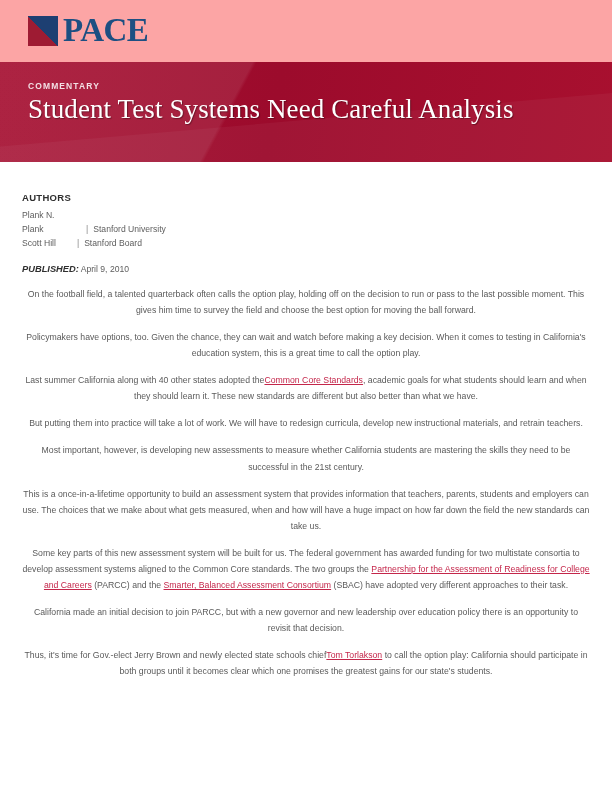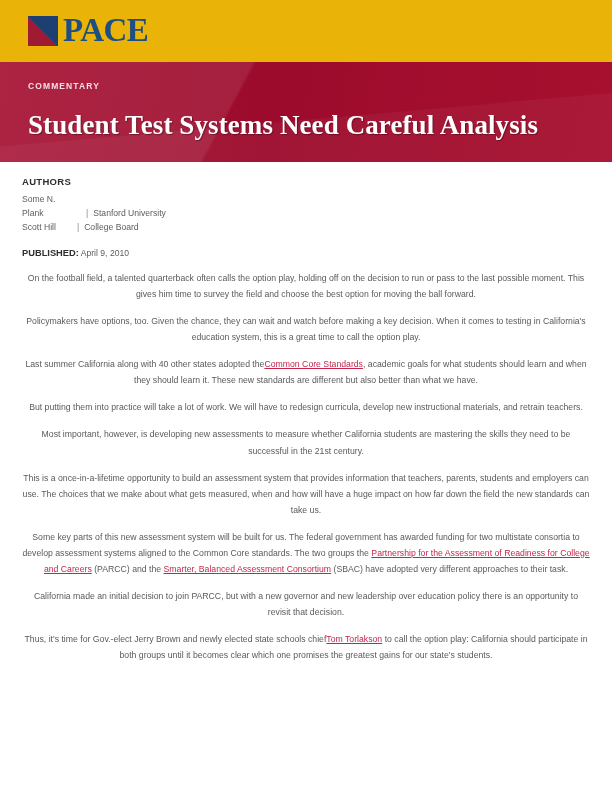--- a/index.html
+++ b/index.html
@@ -12,21 +12,21 @@
     height: 792px;
     font-family: "Liberation Sans", sans-serif;
     color: #4a4a4a;
     overflow: hidden;
     position: relative;
   }
 
   
   .logo-bar {
     height: 62px;
-    background: #eab308;
+    background: #fca5a5;
     display: flex;
     align-items: center;
     padding-left: 28px;
     box-sizing: border-box;
   }
   .logo-wrap {
     display: flex;
     align-items: center;
     gap: 5px;
   }
@@ -83,34 +83,35 @@
     z-index: 2;
     color: #f3dfe4;
     font-size: 8.5px;
     font-weight: bold;
     letter-spacing: 1.1px;
     text-transform: uppercase;
   }
   .hero-title {
     position: relative;
     z-index: 2;
-    margin-top: 20px;
+    margin-top: 4px;
     color: #ffffff;
     font-family: "Liberation Serif", "DejaVu Serif", serif;
     font-size: 27px;
-    font-weight: bold;
+    font-weight: normal;
     letter-spacing: 0.1px;
     line-height: 1.1;
     text-shadow: 1px 1px 1px rgba(0,0,0,0.35);
   }
 
   
   .content {
     padding: 14px 22px 0 22px;
     box-sizing: border-box;
+    margin-top: 16px;
   }
 
   .meta-heading {
     font-size: 9.5px;
     font-weight: bold;
     color: #2f2f2f;
     letter-spacing: 0.3px;
     margin-bottom: 6px;
   }
   .author-rows {
@@ -138,20 +139,21 @@
 
   .published {
     margin-top: 13px;
     font-size: 8.6px;
     color: #5d5d5d;
   }
   .published .pub-label {
     font-weight: bold;
     color: #2f2f2f;
     font-size: 9.3px;
+    font-style: italic;
   }
 
   .article { margin-top: 12px; }
   .article p {
     font-size: 8.7px;
     line-height: 1.85;
     color: #5a5a5a;
     margin: 0 0 11px 0;
     text-align: center;
   }
@@ -176,31 +178,31 @@
   <div class="kicker">COMMENTARY</div>
   <h1 class="hero-title">Student Test Systems Need Careful Analysis</h1>
 </section>
 
 <main class="content">
 
   <div class="meta-heading">AUTHORS</div>
 
   <div class="author-rows">
     <div class="author-row">
-      <span class="author-name">Some N.</span>
+      <span class="author-name">Plank N.</span>
     </div>
     <div class="author-row">
       <span class="author-name">Plank</span>
       <span class="author-sep">|</span>
       <span class="author-aff">Stanford University</span>
     </div>
     <div class="author-row">
       <span class="author-name tight">Scott Hill</span>
       <span class="author-sep">|</span>
-      <span class="author-aff">College Board</span>
+      <span class="author-aff">Stanford Board</span>
     </div>
   </div>
 
   <div class="published">
     <span class="pub-label">PUBLISHED:</span>
     <span>April 9, 2010</span>
   </div>
 
   <article class="article">
 

